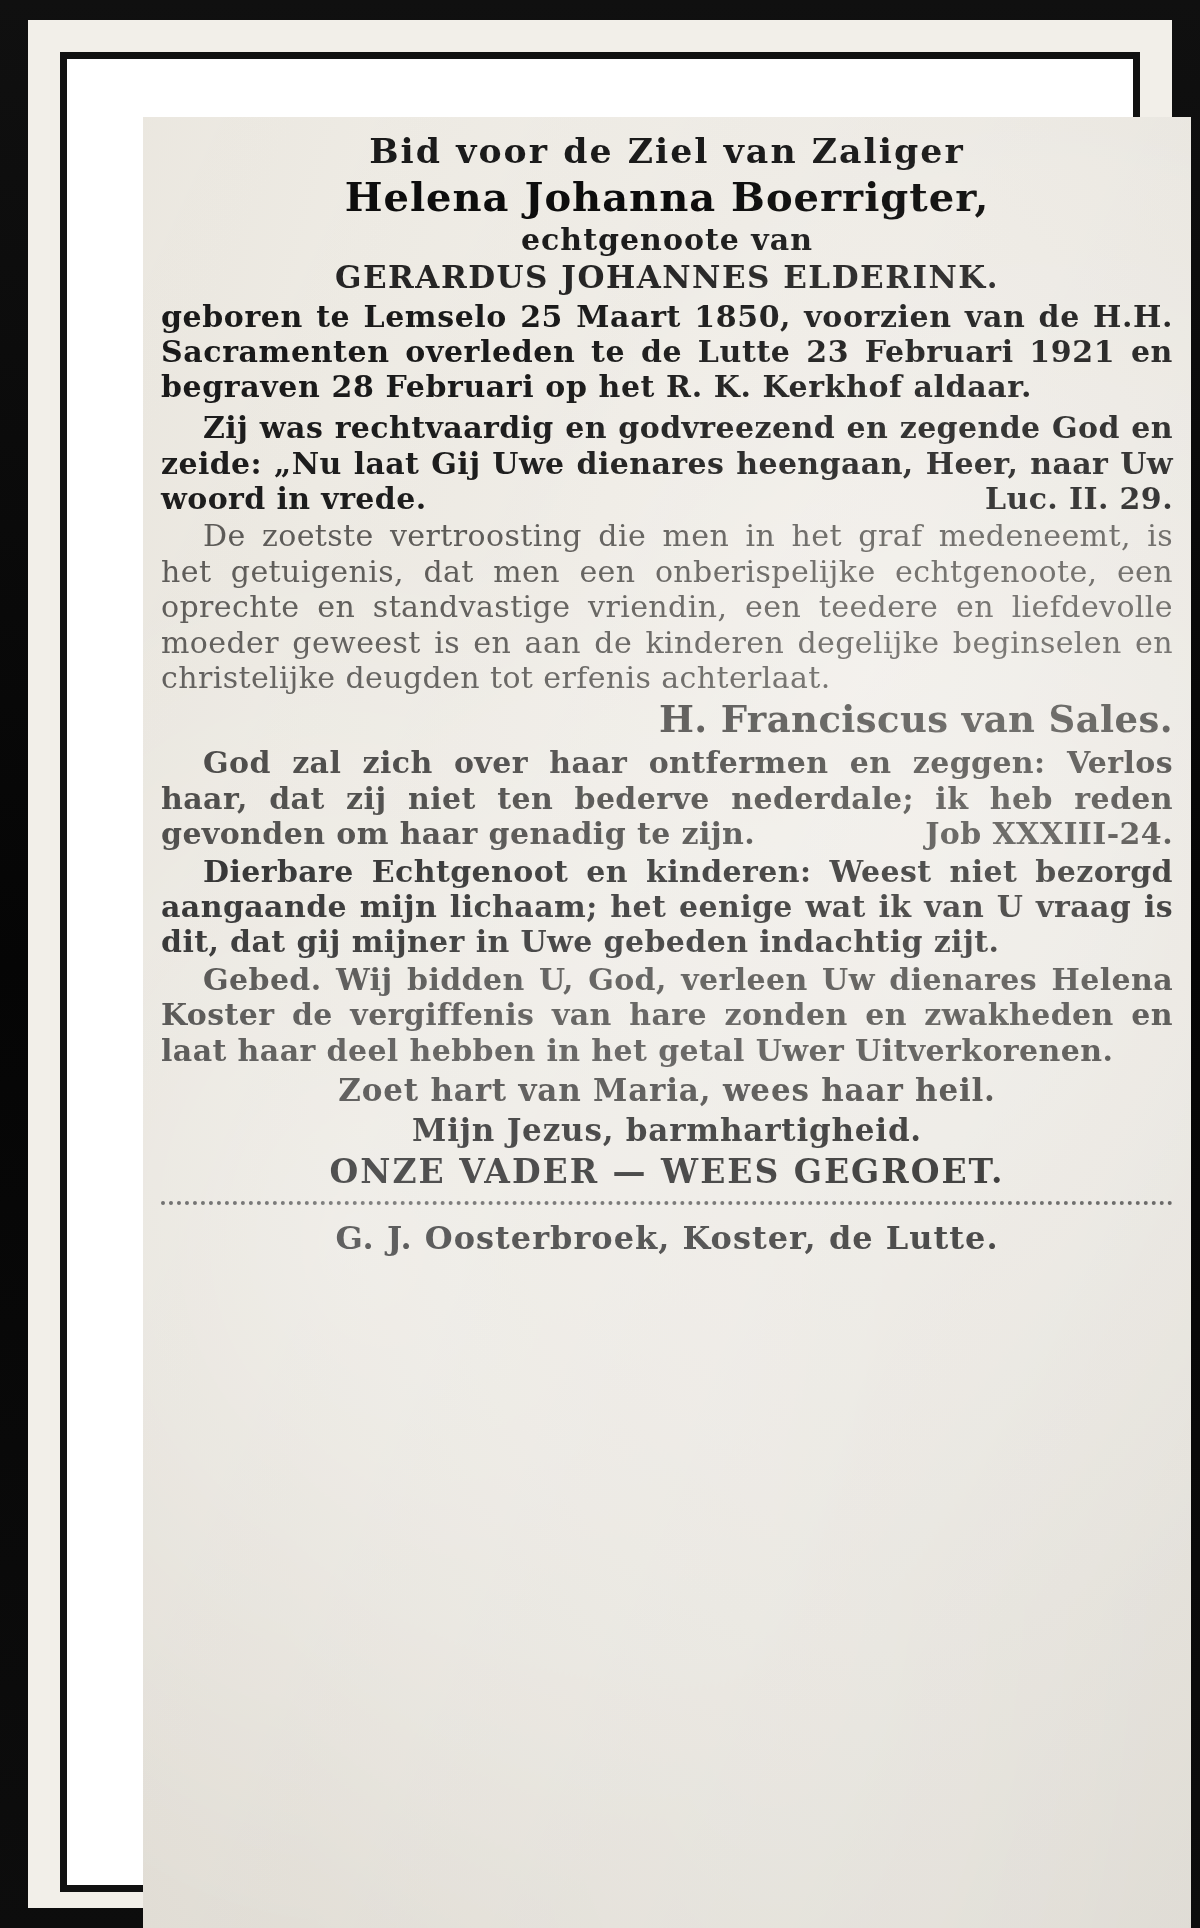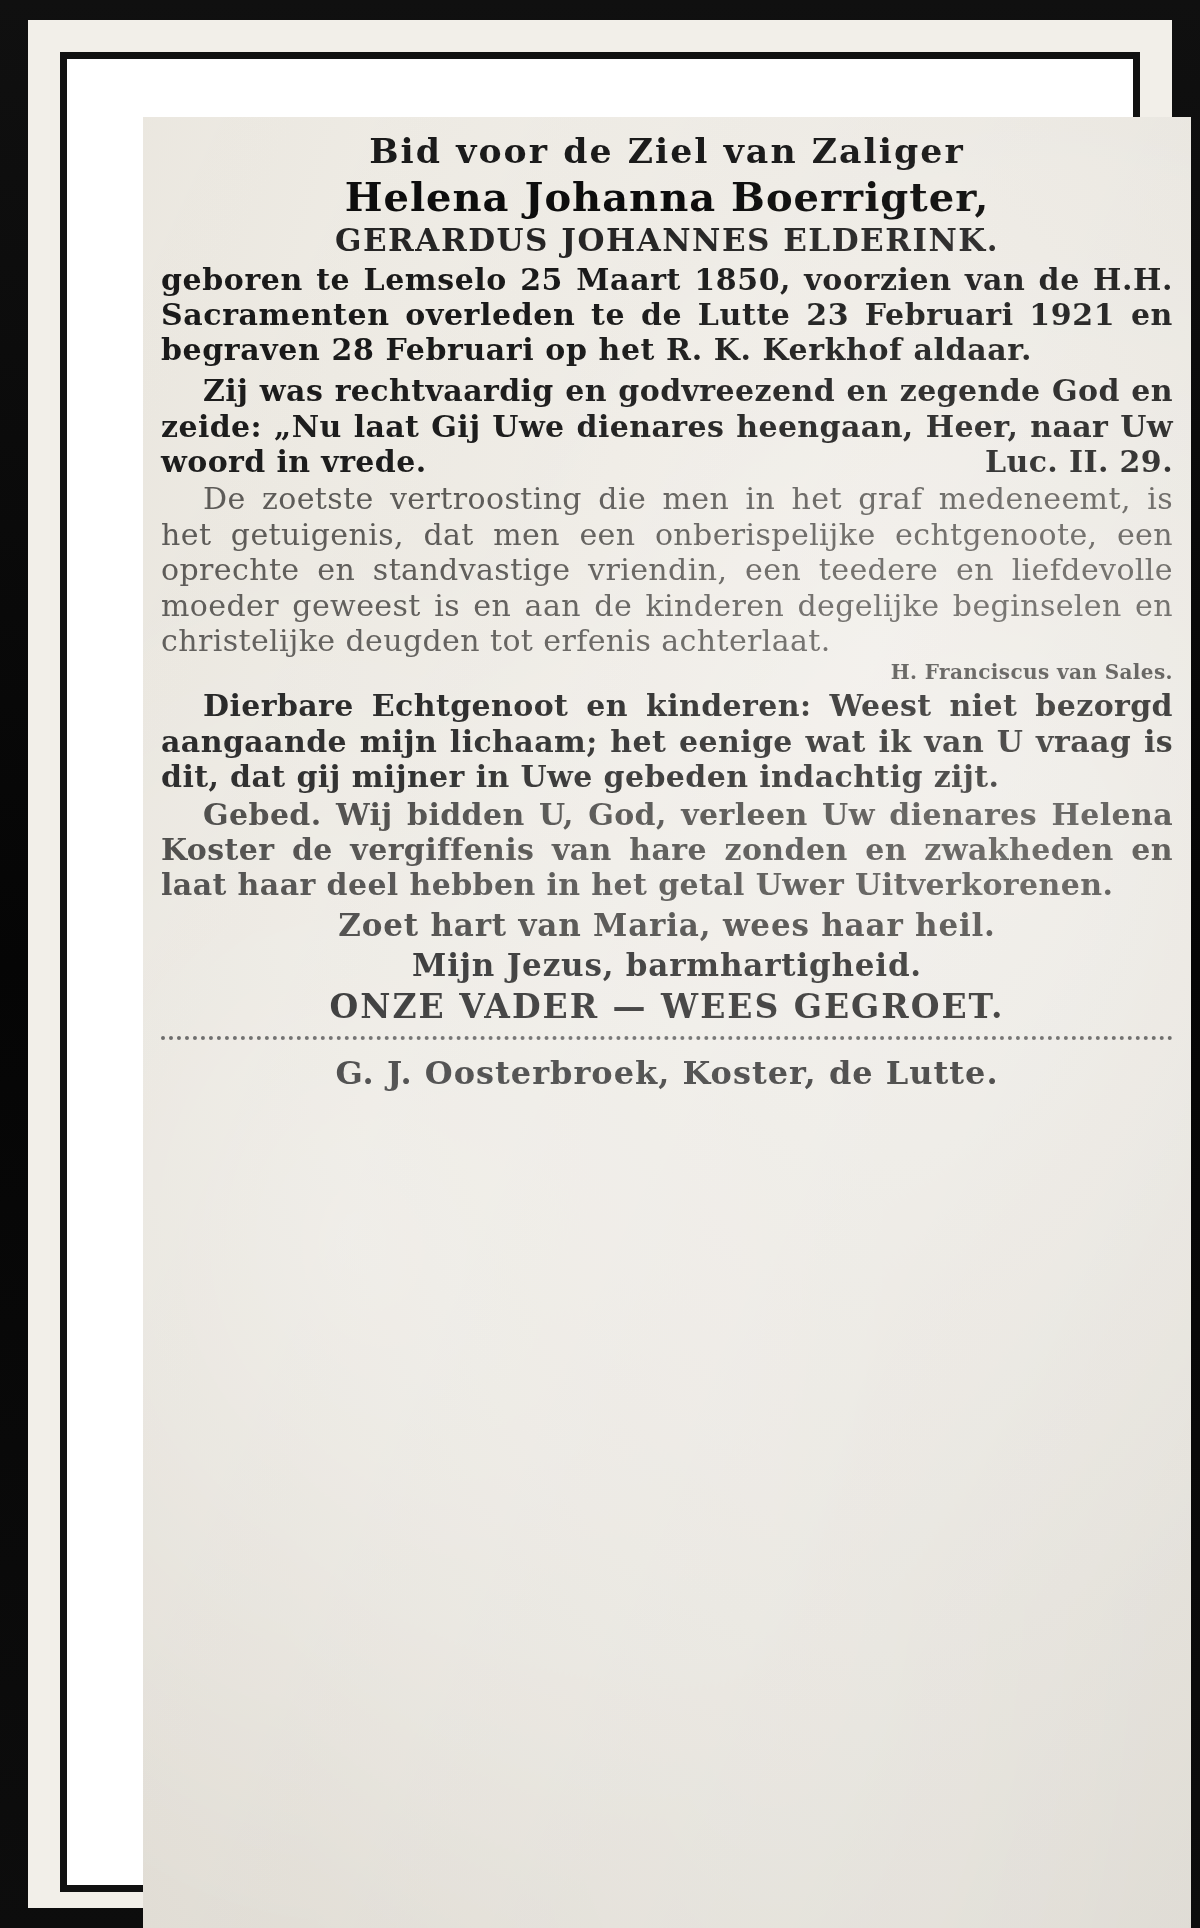--- a/index.html
+++ b/index.html
@@ -113,21 +113,21 @@
   }
   .para.faded {
     color: #5d5b58;
     font-weight: 500;
   }
   .para.faded2 {
     color: #3f3e3c;
     font-weight: 600;
   }
   .attrib {
-    font-size: 20px;
+    font-size: 37px;
     text-align: right;
     font-weight: 600;
     letter-spacing: 0.4px;
     color: #2a2a2a;
     margin: 0 0 4px 0;
   }
   .attrib.dim { color: #4a4947; }
   .inline-ref {
     float: right;
     font-weight: 600;
@@ -177,32 +177,37 @@
 <body>
 
 <div class="page">
   <div class="outer-frame"></div>
   <div class="white-mat"></div>
   <div class="black-rule">
     <div class="card">
 
       <div class="hdr1">Bid voor de Ziel van Zaliger</div>
       <div class="hdr-name">Helena Johanna Boerrigter,</div>
+      <div class="hdr2">echtgenoote van</div>
       <div class="hdr3">GERARDUS JOHANNES ELDERINK.</div>
 
       <div class="bio">geboren te Lemselo 25 Maart 1850, voorzien van de H.H. Sacramenten overleden te de Lutte 23 Februari 1921 en begraven 28 Februari op het R. K. Kerkhof aldaar.</div>
 
       <div class="para">
         <span>Zij was rechtvaardig en godvreezend en zegende God en zeide: „Nu laat Gij Uwe dienares heengaan, Heer, naar Uw woord in vrede.</span>
         <span class="inline-ref">Luc. II. 29.</span>
       </div>
 
       <div class="para faded">De zoetste vertroosting die men in het graf medeneemt, is het getuigenis, dat men een onberispelijke echtgenoote, een oprechte en standvastige vriendin, een teedere en liefdevolle moeder geweest is en aan de kinderen degelijke beginselen en christelijke deugden tot erfenis achterlaat.</div>
       <div class="attrib dim">H. Franciscus van Sales.</div>
 
+      <div class="para faded2">
+        <span>God zal zich over haar ontfermen en zeggen: Verlos haar, dat zij niet ten bederve nederdale; ik heb reden gevonden om haar genadig te zijn.</span>
+        <span class="inline-ref">Job XXXIII-24.</span>
+      </div>
 
       <div class="para">Dierbare Echtgenoot en kinderen: Weest niet bezorgd aangaande mijn lichaam; het eenige wat ik van U vraag is dit, dat gij mijner in Uwe gebeden indachtig zijt.</div>
 
       <div class="para faded2">Gebed. Wij bidden U, God, verleen Uw dienares Helena Koster de vergiffenis van hare zonden en zwakheden en laat haar deel hebben in het getal Uwer Uitverkorenen.</div>
 
       <div class="closing dim">Zoet hart van Maria, wees haar heil.</div>
       <div class="closing">Mijn Jezus, barmhartigheid.</div>
       <div class="closing caps">ONZE VADER  —  WEES GEGROET.</div>
 
       <hr class="dotrule">

